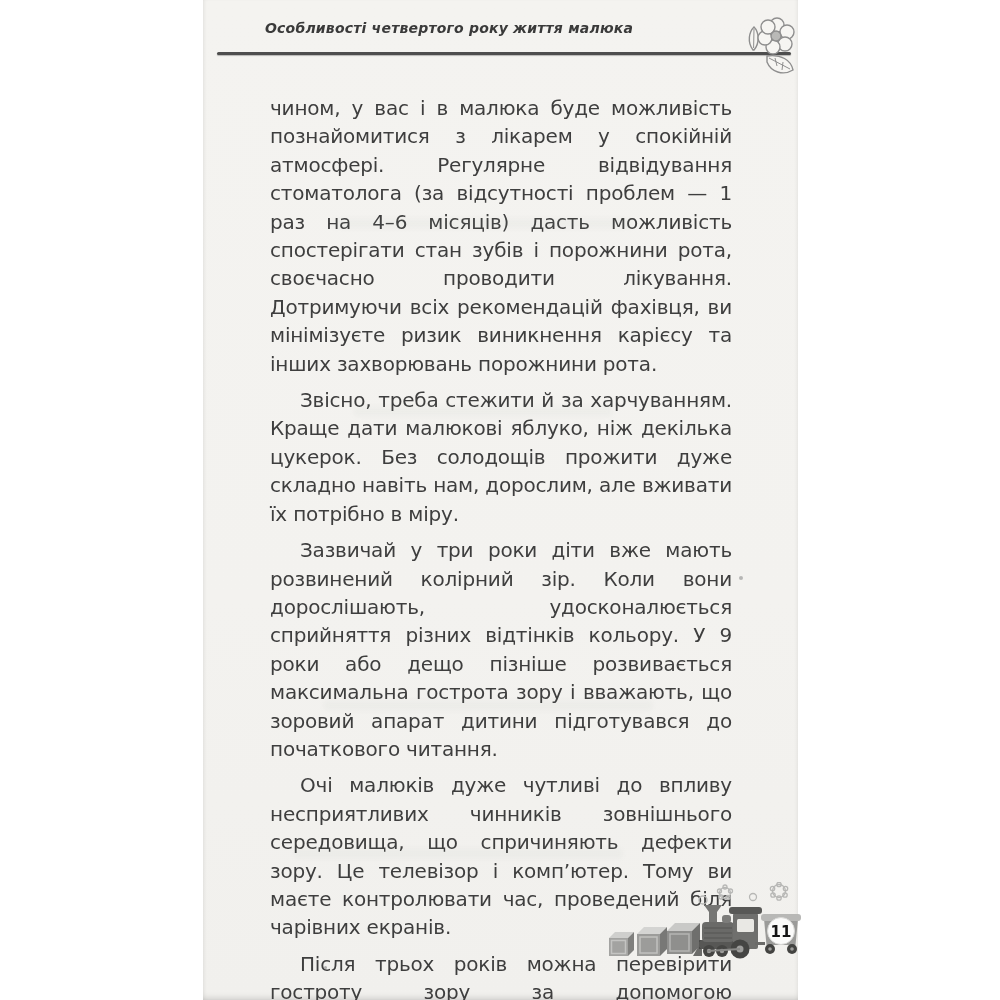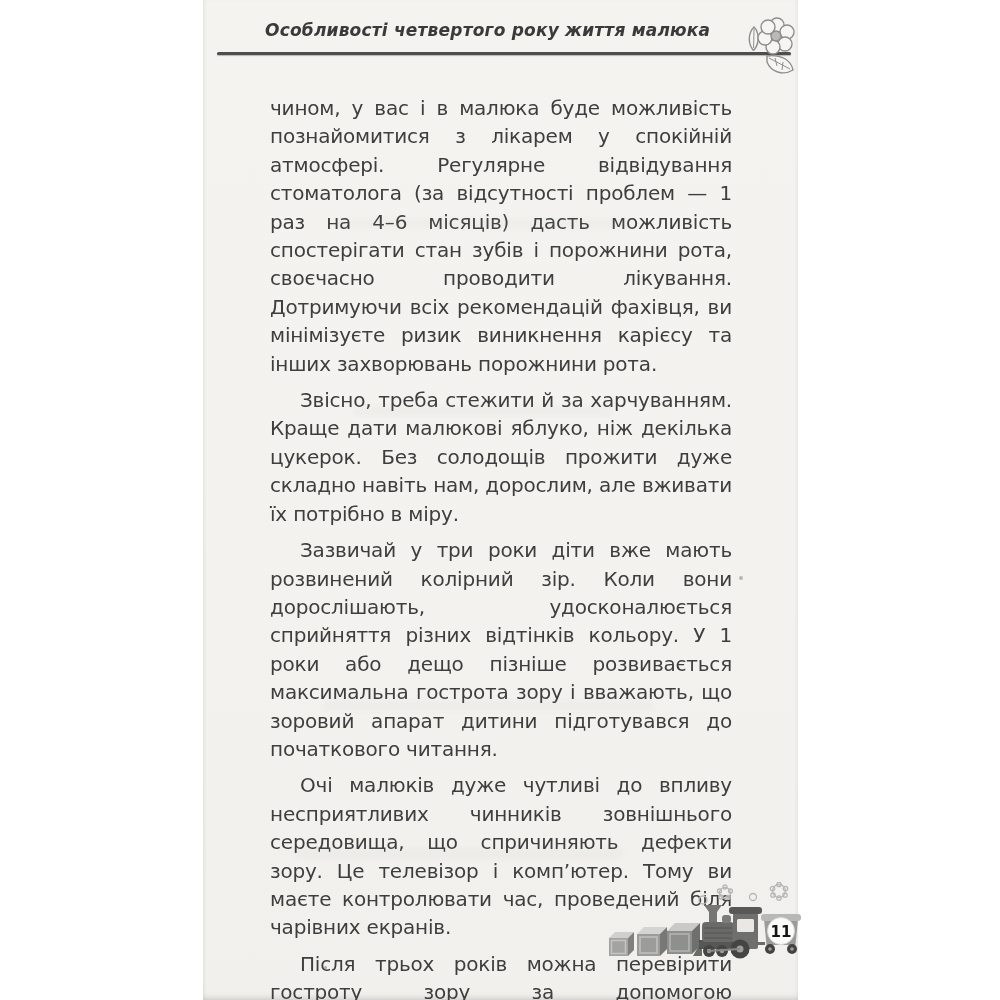--- a/index.html
+++ b/index.html
@@ -13,21 +13,21 @@
     position: absolute; left: 203px; top: 0;
     width: 595px; height: 1000px;
     background: linear-gradient(180deg, #f4f3f0 0%, #f3f2ef 60%, #f1f0ed 100%);
     box-shadow: inset 0 -5px 7px -4px rgba(0,0,0,.18),
                 inset 3px 0 5px -3px rgba(0,0,0,.08),
                 inset -3px 0 5px -3px rgba(0,0,0,.06);
   }
   
   .head-title {
     position: absolute; left: 62px; top: 20px;
-    font-size: 17px; font-weight: bold; font-style: italic;
+    font-size: 14px; font-weight: bold; font-style: italic;
     color: #3a3a3a; letter-spacing: .2px; white-space: nowrap;
   }
   .head-rule {
     position: absolute; left: 14px; top: 52px;
     width: 574px; height: 3px;
     background: #4e4e4e; border-radius: 2px;
     box-shadow: 0 1px 1px rgba(0,0,0,.25);
   }
   .flower { position: absolute; left: 536px; top: 14px; }
   
@@ -81,21 +81,21 @@
       <circle cx="37" cy="22" r="5" fill="#b9b9b7"></circle>
 
       <path d="M28 42 C42 40, 52 46, 54 56 C44 62, 32 58, 28 48 Z"></path>
       <path d="M30 44 L51 55 M36 44 L38 52 M44 48 L43 56" fill="none" stroke-width="1"></path>
     </g>
   </svg>
 
   <div class="text-block">
     <p class="continuation">чином, у вас і в малюка буде можливість познайомитися з лікарем у спокійній атмосфері. Регулярне відвідування стоматолога (за відсутності проблем — 1 раз на 4–6 місяців) дасть можливість спостерігати стан зубів і порожнини рота, своєчасно проводити лікування. Дотримуючи всіх рекомендацій фахівця, ви мінімізуєте ризик виникнення карієсу та інших захворювань порожнини рота.</p>
     <p>Звісно, треба стежити й за харчуванням. Краще дати малюкові яблуко, ніж декілька цукерок. Без солодощів прожити дуже складно навіть нам, дорослим, але вживати їх потрібно в міру.</p>
-    <p>Зазвичай у три роки діти вже мають розвинений колірний зір. Коли вони дорослішають, удосконалюється сприйняття різних відтінків кольору. У 1 роки або дещо пізніше розвивається максимальна гострота зору і вважають, що зоровий апарат дитини підготувався до початкового читання.</p>
+    <p>Зазвичай у три роки діти вже мають розвинений колірний зір. Коли вони дорослішають, удосконалюється сприйняття різних відтінків кольору. У 9 роки або дещо пізніше розвивається максимальна гострота зору і вважають, що зоровий апарат дитини підготувався до початкового читання.</p>
     <p>Очі малюків дуже чутливі до впливу несприятливих чинників зовнішнього середовища, що спричиняють дефекти зору. Це телевізор і комп’ютер. Тому ви маєте контролювати час, проведений біля чарівних екранів.</p>
     <p>Після трьох років можна перевірити гостроту зору за допомогою офтальмологічних таблиць із картинками. Якщо дитина схильна до поганого зору (є проблеми із зором у родичів), перевіряти зір слід не рідше ніж раз на рік.</p>
   </div>
 
   <svg class="footer-art" width="198" height="80" viewBox="0 0 198 80" aria-hidden="true">
 
     <g stroke="#b7b7b5" stroke-width="1.3" fill="none">
       <circle cx="100" cy="18" r="4"></circle>
       <g>
         <circle cx="122" cy="11" r="5.5"></circle>

